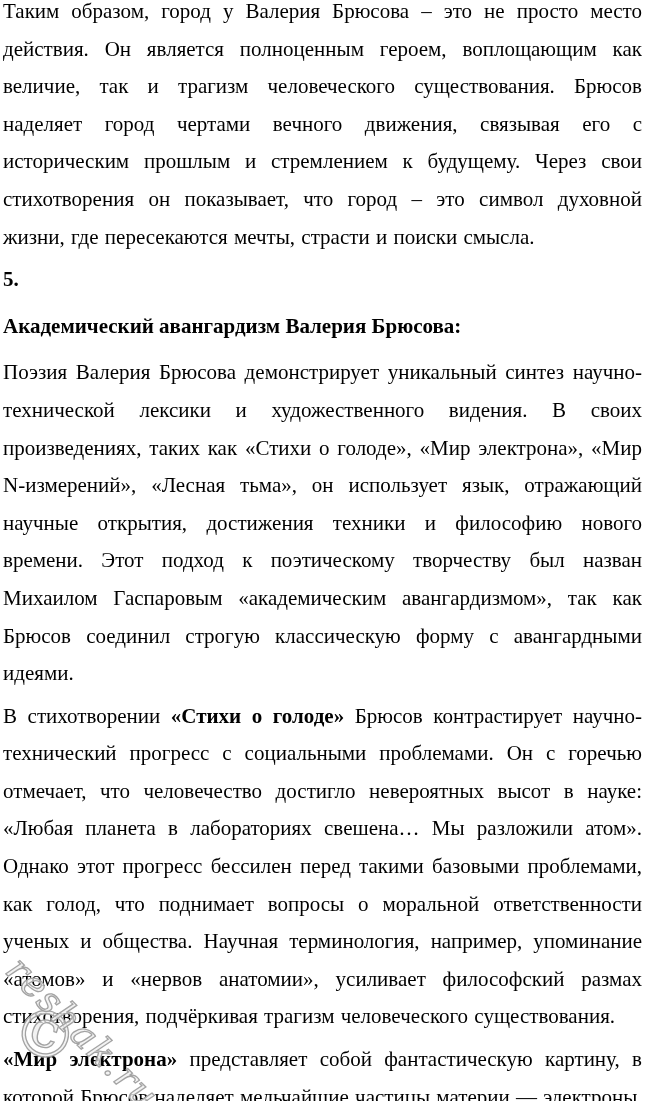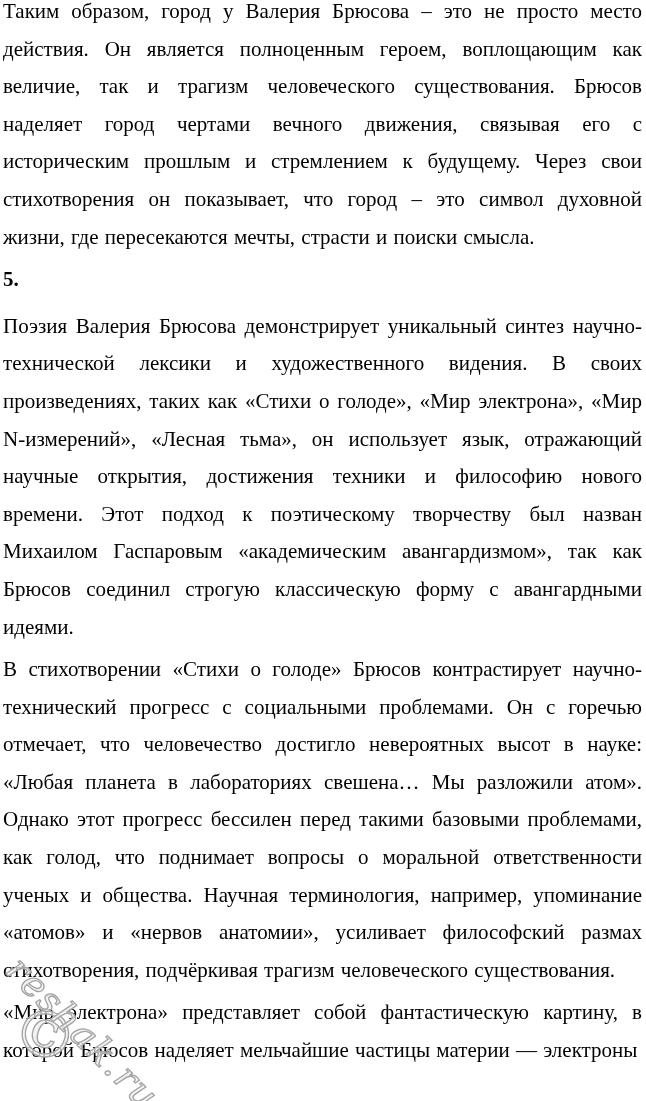--- a/index.html
+++ b/index.html
@@ -32,21 +32,21 @@
     font-weight: bold;
     text-align: left;
     margin: 0 0 9px 0;
   }
   .heading {
     font-weight: bold;
     text-align: left;
     margin: 0 0 9px 0;
   }
   .bold-inline {
-    font-weight: normal;
+    font-weight: bold;
   }
   
   .watermark {
     position: absolute;
     left: 0;
     top: 0;
     width: 646px;
     height: 1101px;
     pointer-events: none;
     z-index: 2;
@@ -81,20 +81,21 @@
 </style>
 </head>
 <body>
 
 <div class="doc">
 
   <p class="para">Таким образом, город у Валерия Брюсова – это не просто место действия. Он является полноценным героем, воплощающим как величие, так и трагизм человеческого существования. Брюсов наделяет город чертами вечного движения, связывая его с историческим прошлым и стремлением к будущему. Через свои стихотворения он показывает, что город – это символ духовной жизни, где пересекаются мечты, страсти и поиски смысла.</p>
 
   <p class="section-number">5.</p>
 
+  <p class="heading">Академический авангардизм Валерия Брюсова:</p>
 
 
   <p class="para">Поэзия Валерия Брюсова демонстрирует уникальный синтез научно-технической лексики и художественного видения. В своих произведениях, таких как «Стихи о голоде», «Мир электрона», «Мир N-измерений», «Лесная тьма», он использует язык, отражающий научные открытия, достижения техники и философию нового времени. Этот подход к поэтическому творчеству был назван Михаилом Гаспаровым «академическим авангардизмом», так как Брюсов соединил строгую классическую форму с авангардными идеями.</p>
 
   <p class="para"><span>В стихотворении </span><span class="bold-inline">«Стихи о голоде»</span><span> Брюсов контрастирует научно-технический прогресс с социальными проблемами. Он с горечью отмечает, что человечество достигло невероятных высот в науке: «Любая планета в лабораториях свешена… Мы разложили атом». Однако этот прогресс бессилен перед такими базовыми проблемами, как голод, что поднимает вопросы о моральной ответственности ученых и общества. Научная терминология, например, упоминание «атомов» и «нервов анатомии», усиливает философский размах стихотворения, подчёркивая трагизм человеческого существования.</span></p>
 
   <p class="para"><span class="bold-inline">«Мир электрона»</span><span> представляет собой фантастическую картину, в которой Брюсов наделяет мельчайшие частицы материи — электроны</span></p>
 
 </div>
 

